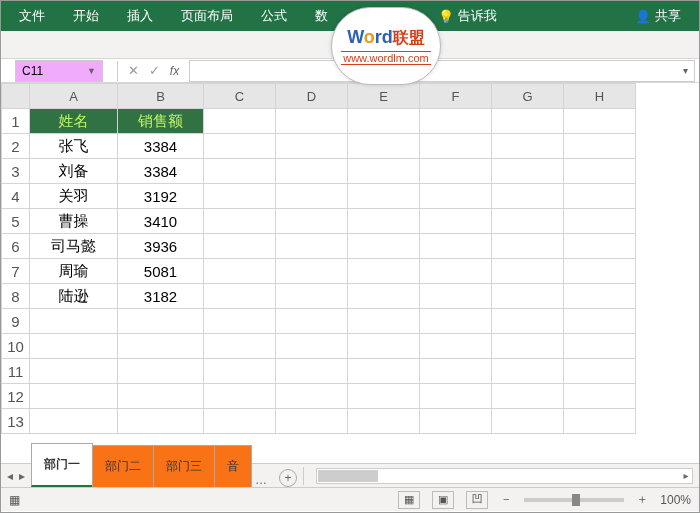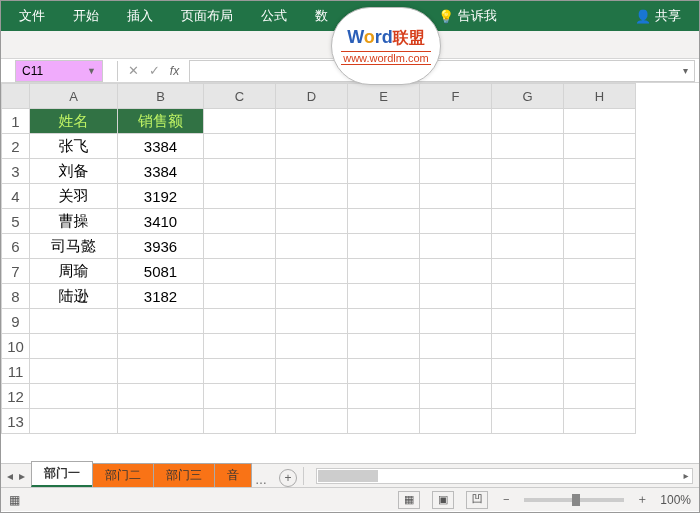--- a/index.html
+++ b/index.html
@@ -28,21 +28,21 @@
 .corner { width: 28px; background: #e6e6e6; }
 .rowhdr { width: 28px; background: #e6e6e6; color: #555; font-size: 13px; }
 .colA { width: 88px; } .colB { width: 86px; }
 .colC,.colD,.colE,.colF,.colG,.colH { width: 72px; }
 .hdr-cell { background: #317244 !important; color: #bef264; }
 .num { text-align: right; padding-right: 0; }
 
 .sheet-tabs { height: 24px; border-top: 1px solid #ccc; display: flex; align-items: center; font-size: 12px; background: #f3f2f1; }
 .nav-btns { display: flex; padding: 0 6px; gap: 6px; color: #666; }
 .tabstrip { display: flex; align-items: flex-end; height: 100%; }
-.stab { padding: 3px 12px; border: 1px solid #aaa; border-bottom: none; background: #fff; margin-right: -1px; color: #333; cursor: pointer; }
+.stab { padding: 12px 12px; border: 1px solid #aaa; border-bottom: none; background: #fff; margin-right: -1px; color: #333; cursor: pointer; }
 .stab.active { background: #fff; border-bottom: 2px solid #217346; font-weight: bold; }
 .stab.in { background: #f97316; }
 .addtab { width: 18px; height: 18px; border: 1px solid #aaa; border-radius: 50%; display: flex; align-items: center; justify-content: center; margin-left: 8px; color: #666; font-size: 12px; cursor: pointer; }
 .tab-sep { width: 1px; height: 18px; background: #ccc; margin: 0 6px; }
 .hscroll { flex: 1; height: 16px; border: 1px solid #ccc; margin: 0 6px; background: #fff; position: relative; }
 .hscroll .thumb { position: absolute; left: 1px; top: 1px; width: 60px; height: 12px; background: #cdcdcd; }
 .hscroll .ar { position: absolute; top: 0; width: 14px; height: 14px; color: #666; font-size: 10px; display: flex; align-items: center; justify-content: center; }
 .hscroll .ar.l { left: -1px; } .hscroll .ar.r { right: -1px; }
 
 .status { height: 24px; border-top: 1px solid #ccc; background: #f3f2f1; display: flex; align-items: center; font-size: 12px; color: #555; padding: 0 8px; gap: 12px; }

